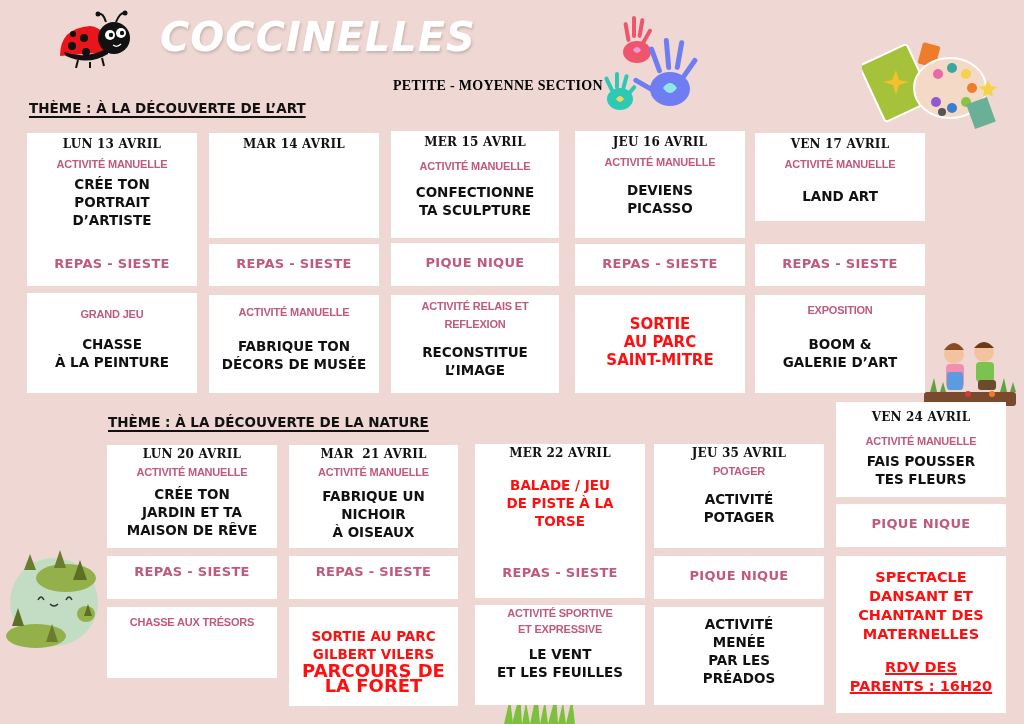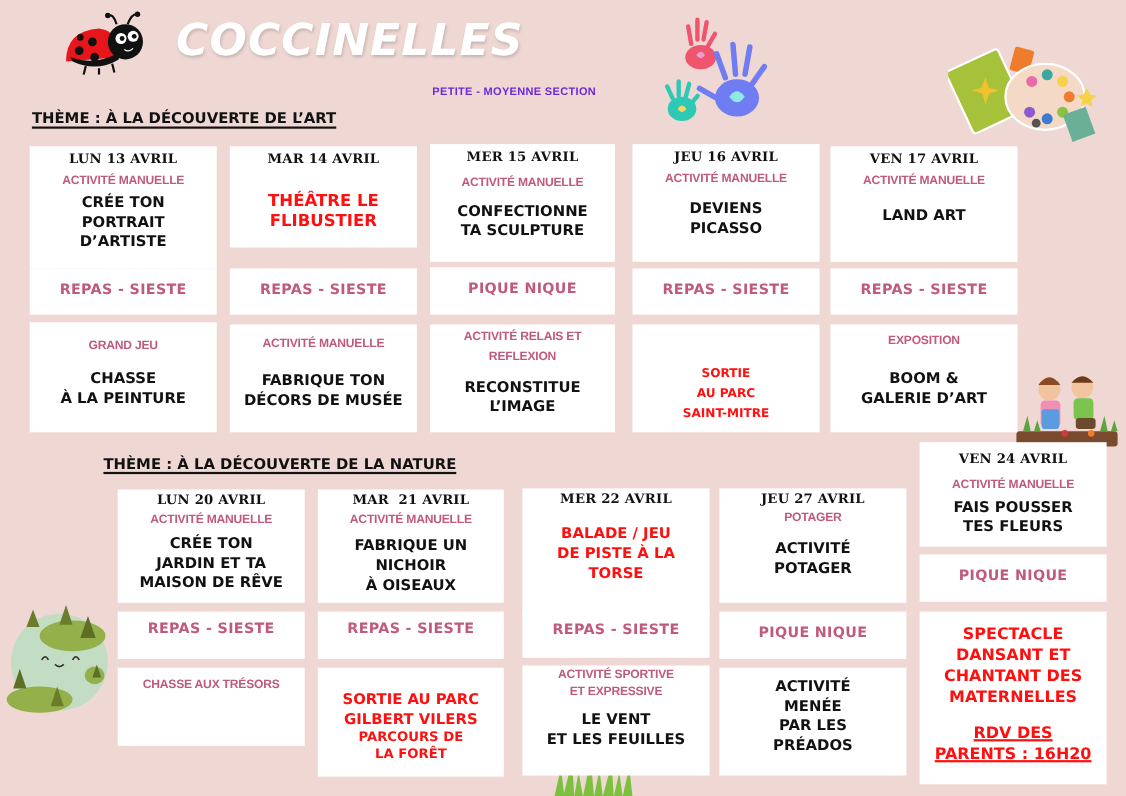--- a/index.html
+++ b/index.html
@@ -5,21 +5,21 @@
   html,body{margin:0;padding:0;}
   body{width:1024px;height:724px;background:#efd8d4;position:relative;overflow:hidden;font-family:"DejaVu Sans",sans-serif;}
   .abs{position:absolute;}
   .box{position:absolute;background:#ffffff;box-sizing:border-box;display:flex;flex-direction:column;align-items:center;text-align:center;}
   .day{font-family:"DejaVu Serif",serif;font-weight:bold;font-size:12px;color:#111;margin-top:4px;letter-spacing:0.2px;}
   .cat{font-family:"Liberation Sans",sans-serif;font-weight:bold;font-size:11px;color:#c05a7a;margin-top:6px;line-height:14px;letter-spacing:-0.2px;}
   .act{font-family:"DejaVu Sans",sans-serif;font-weight:bold;font-size:13.5px;color:#111;line-height:18px;margin-top:4px;white-space:pre-line;}
   .act.red{color:#ff1010;}
   .meal{font-family:"DejaVu Sans",sans-serif;font-weight:bold;font-size:13px;color:#c05a7a;letter-spacing:0.3px;margin-top:12px;}
   .title{font-family:"DejaVu Sans",sans-serif;font-weight:bold;font-style:italic;font-size:40px;color:#ffffff;letter-spacing:1px;text-shadow:1px 2px 3px rgba(0,0,0,0.18);}
-  .subtitle{font-family:Liberation Sans, sans-serif;font-weight:bold;font-size:10px;color:#6d28d9;letter-spacing:0.3px;}
+  .subtitle{font-family:Liberation Serif, serif;font-weight:bold;font-size:14px;color:#000000;letter-spacing:0.3px;}
   .theme{font-family:"DejaVu Sans",sans-serif;font-weight:bold;font-size:13.5px;color:#111;text-decoration:underline;text-underline-offset:3px;text-decoration-thickness:2px;}
   .sub{white-space:pre-line;}
 </style>
 </head>
 <body>
 
 <div class="abs" style="left:58px;top:8px;width:78px;height:60px;">
   <svg width="78" height="60" viewBox="0 0 78 60">
     <path d="M48 14 Q45 4 40 6" stroke="#111" stroke-width="2" fill="none"></path>
     <circle cx="40" cy="6" r="2.5" fill="#111"></circle>
@@ -150,38 +150,36 @@
 
 <div class="abs theme" style="left:29px;top:100px;">THÈME : À LA DÉCOUVERTE DE L’ART</div>
 
 <div class="box" style="left:27px;top:133px;width:170px;height:111px;">
   <div class="day">LUN 13 AVRIL</div>
   <div class="cat">ACTIVITÉ MANUELLE</div>
   <div class="act">CRÉE TON
 PORTRAIT
 D’ARTISTE</div>
 </div>
-<div class="box" style="left:209px;top:133px;width:170px;height:92px;">
+<div class="box" style="left:209px;top:133px;width:170px;height:105px;">
   <div class="day">MAR 14 AVRIL</div>
-  <div class="act red" style="margin-top:22px;font-size:15px;">THÉÂTRE LE
-FLIBUSTIER</div>
 </div>
 <div class="box" style="left:391px;top:131px;width:168px;height:107px;">
   <div class="day">MER 15 AVRIL</div>
   <div class="cat" style="margin-top:10px;">ACTIVITÉ MANUELLE</div>
   <div class="act" style="margin-top:10px;">CONFECTIONNE
 TA SCULPTURE</div>
 </div>
 <div class="box" style="left:575px;top:131px;width:170px;height:107px;">
   <div class="day">JEU 16 AVRIL</div>
   <div class="cat">ACTIVITÉ MANUELLE</div>
   <div class="act" style="margin-top:12px;">DEVIENS
 PICASSO</div>
 </div>
-<div class="box" style="left:755px;top:133px;width:170px;height:105px;">
+<div class="box" style="left:755px;top:133px;width:170px;height:88px;">
   <div class="day">VEN 17 AVRIL</div>
   <div class="cat">ACTIVITÉ MANUELLE</div>
   <div class="act" style="margin-top:16px;">LAND ART</div>
 </div>
 
 <div class="box" style="left:27px;top:244px;width:170px;height:42px;">
     <div class="meal">REPAS - SIESTE</div>
   </div>
 <div class="box" style="left:209px;top:244px;width:170px;height:42px;">
     <div class="meal">REPAS - SIESTE</div>
@@ -206,31 +204,31 @@
   <div class="act" style="margin-top:18px;">FABRIQUE TON
 DÉCORS DE MUSÉE</div>
 </div>
 <div class="box" style="left:391px;top:295px;width:168px;height:98px;">
   <div class="cat sub" style="margin-top:2px;line-height:18px;">ACTIVITÉ RELAIS ET
 REFLEXION</div>
   <div class="act" style="margin-top:10px;">RECONSTITUE
 L’IMAGE</div>
 </div>
 <div class="box" style="left:575px;top:295px;width:170px;height:98px;">
-  <div class="act red" style="margin-top:36px;font-size:11px;">SORTIE
+  <div class="act red" style="margin-top:20px;font-size:15px;">SORTIE
 AU PARC
 SAINT-MITRE</div>
 </div>
 <div class="box" style="left:755px;top:295px;width:170px;height:98px;">
   <div class="cat" style="margin-top:8px;">EXPOSITION</div>
   <div class="act" style="margin-top:18px;">BOOM &amp;
 GALERIE D’ART</div>
 </div>
 
-<div class="abs theme" style="left:94px;top:414px;">THÈME : À LA DÉCOUVERTE DE LA NATURE</div>
+<div class="abs theme" style="left:108px;top:414px;">THÈME : À LA DÉCOUVERTE DE LA NATURE</div>
 
 <div class="box" style="left:107px;top:445px;width:170px;height:103px;">
   <div class="day" style="margin-top:2px;">LUN 20 AVRIL</div>
   <div class="cat" style="margin-top:4px;">ACTIVITÉ MANUELLE</div>
   <div class="act" style="margin-top:6px;">CRÉE TON
 JARDIN ET TA
 MAISON DE RÊVE</div>
 </div>
 <div class="box" style="left:289px;top:445px;width:169px;height:103px;">
   <div class="day" style="margin-top:2px;white-space:pre;">MAR  21 AVRIL</div>
@@ -239,21 +237,21 @@
 NICHOIR
 À OISEAUX</div>
 </div>
 <div class="box" style="left:475px;top:444px;width:170px;height:116px;">
   <div class="day" style="margin-top:2px;">MER 22 AVRIL</div>
   <div class="act red" style="margin-top:16px;">BALADE / JEU
 DE PISTE À LA
 TORSE</div>
 </div>
 <div class="box" style="left:654px;top:444px;width:170px;height:104px;">
-  <div class="day" style="margin-top:2px;">JEU 27 AVRIL</div>
+  <div class="day" style="margin-top:2px;">JEU 35 AVRIL</div>
   <div class="cat" style="margin-top:4px;">POTAGER</div>
   <div class="act" style="margin-top:12px;">ACTIVITÉ
 POTAGER</div>
 </div>
 <div class="box" style="left:836px;top:402px;width:170px;height:95px;">
   <div class="day" style="margin-top:8px;">VEN 24 AVRIL</div>
   <div class="cat" style="margin-top:10px;">ACTIVITÉ MANUELLE</div>
   <div class="act" style="margin-top:4px;">FAIS POUSSER
 TES FLEURS</div>
 </div>
@@ -273,21 +271,21 @@
 <div class="box" style="left:836px;top:504px;width:170px;height:43px;">
     <div class="meal" style="margin-top:12px;">PIQUE NIQUE</div>
   </div>
 
 <div class="box" style="left:107px;top:607px;width:170px;height:71px;">
   <div class="cat" style="margin-top:8px;">CHASSE AUX TRÉSORS</div>
 </div>
 <div class="box" style="left:289px;top:607px;width:169px;height:99px;">
   <div class="act red" style="margin-top:20px;">SORTIE AU PARC
 GILBERT VILERS</div>
-  <div class="act red" style="margin-top:0;font-size:12px;line-height:15px;">PARCOURS DE
+  <div class="act red" style="margin-top:0;font-size:18px;line-height:15px;">PARCOURS DE
 LA FORÊT</div>
 </div>
 <div class="box" style="left:475px;top:605px;width:170px;height:100px;">
   <div class="cat sub" style="margin-top:0;line-height:16px;">ACTIVITÉ SPORTIVE
 ET EXPRESSIVE</div>
   <div class="act" style="margin-top:8px;">LE VENT
 ET LES FEUILLES</div>
 </div>
 <div class="box" style="left:654px;top:607px;width:170px;height:98px;">
   <div class="act" style="margin-top:8px;">ACTIVITÉ

